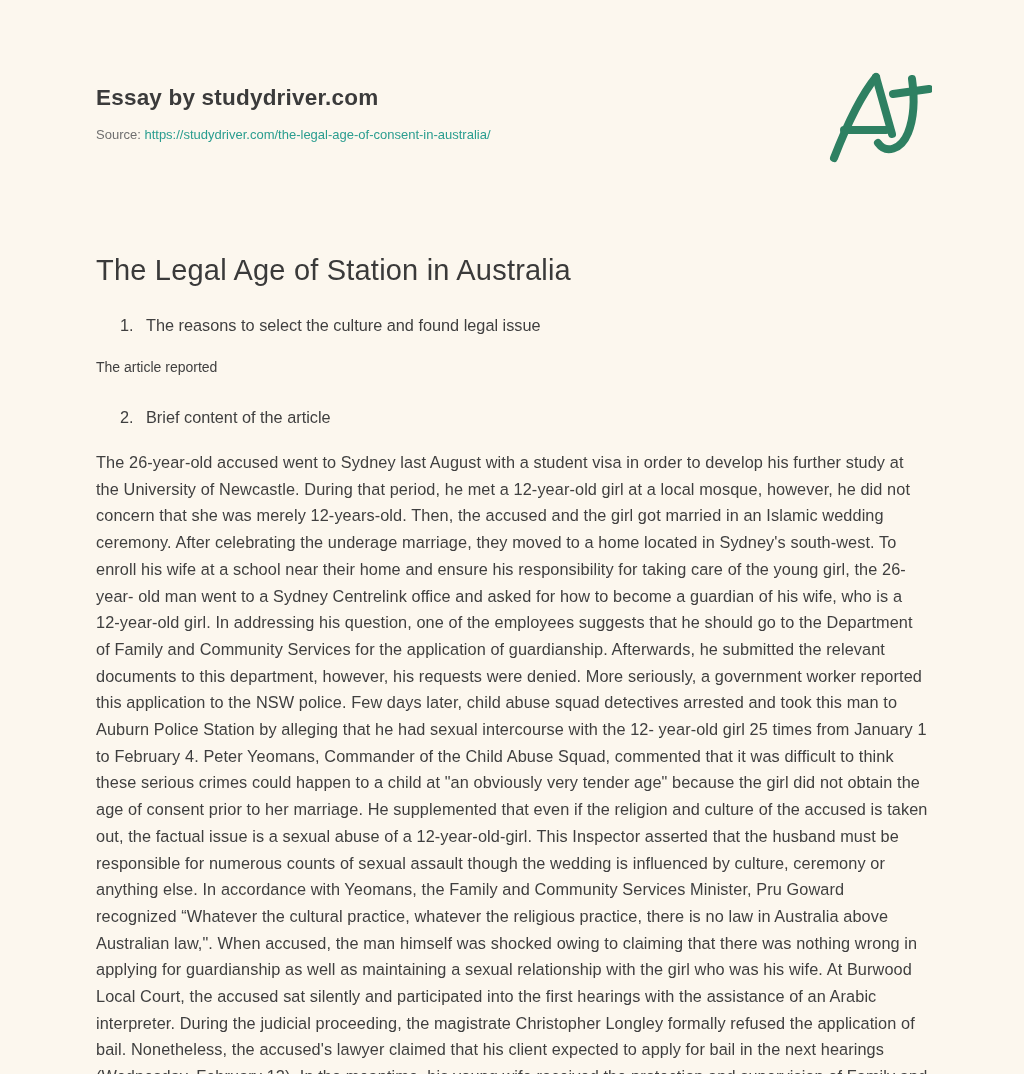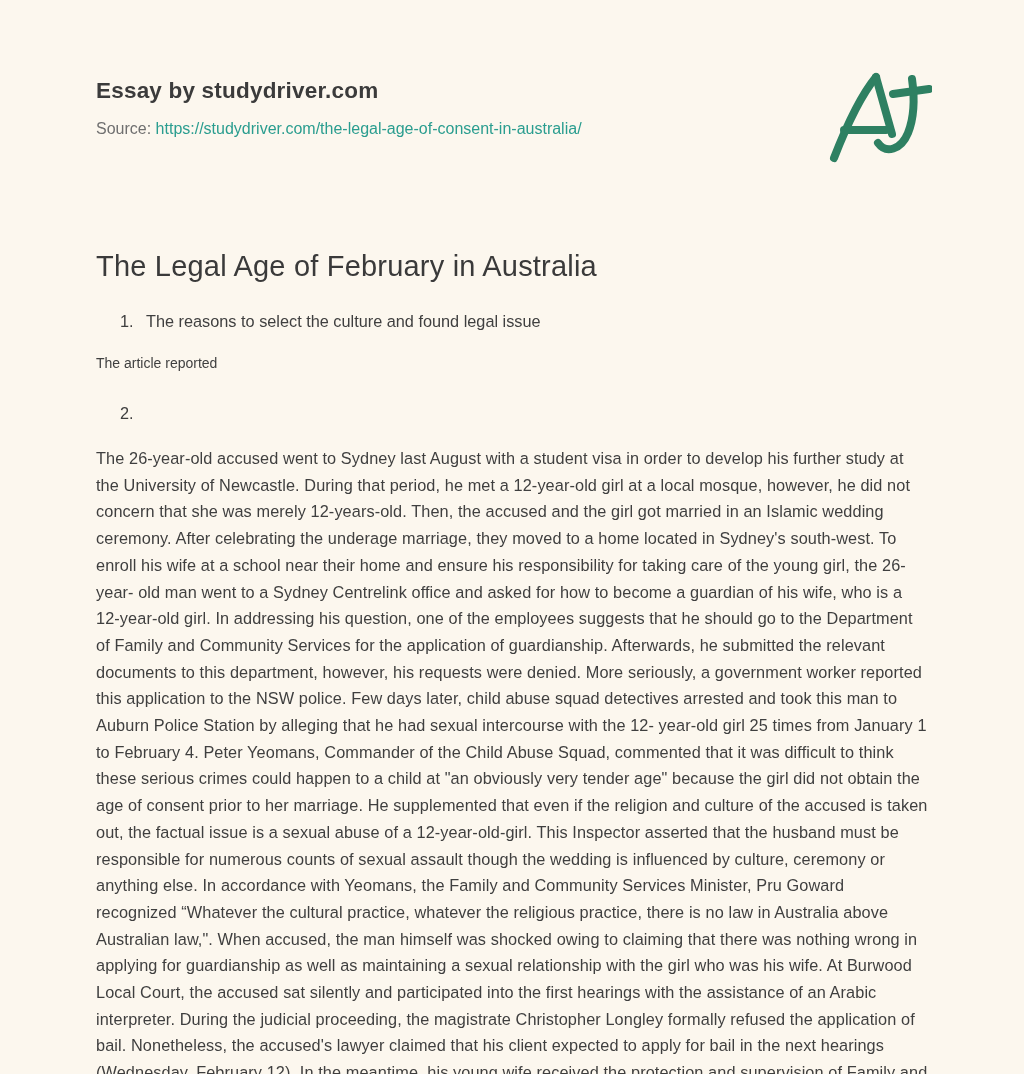--- a/index.html
+++ b/index.html
@@ -9,33 +9,33 @@
     height: 1074px;
     overflow: hidden;
     background: #fcf7ee;
     color: #3d3d3d;
     font-family: "Liberation Sans", sans-serif;
   }
   .page {
     position: relative;
     width: 1024px;
     height: 1074px;
-    padding: 0 96px;
+    padding: 7px 96px;
   }
   .byline {
     margin: 0;
     padding-top: 78px;
     font-size: 22.5px;
     font-weight: 700;
     letter-spacing: 0.2px;
     color: #3b3b3b;
   }
   .source-line {
     margin-top: 16px;
-    font-size: 16px;
+    font-size: 13px;
     color: #6f6f6f;
   }
   .source-link {
     color: #2a9d8f;
     text-decoration: none;
     cursor: pointer;
   }
   .logo {
     position: absolute;
     top: 70px;
@@ -97,28 +97,29 @@
       <g fill="none" stroke="#2e8062" stroke-width="8" stroke-linecap="round">
         <path d="M8 88 C22 52 36 24 50 7"></path>
         <path d="M50 7 L66 64"></path>
         <path d="M18 60 L60 60"></path>
         <path d="M86 9 C89 30 88 48 82 63 C75 80 60 84 52 73"></path>
         <path d="M67 24 L103 19"></path>
       </g>
     </svg>
   </div>
 
-  <h1 class="doc-title">The Legal Age of February in Australia</h1>
+  <h1 class="doc-title">The Legal Age of Station in Australia</h1>
 
   <div class="olist-item">
     <span class="num">1.</span>
     <span class="itext">The reasons to select the culture and found legal issue</span>
   </div>
 
   <div class="note">The article reported</div>
 
   <div class="olist-item">
     <span class="num">2.</span>
+    <span class="itext">Brief content of the article</span>
   </div>
 
   <p class="body-text">The 26-year-old accused went to Sydney last August with a student visa in order to develop his further study at the University of Newcastle. During that period, he met a 12-year-old girl at a local mosque, however, he did not concern that she was merely 12-years-old. Then, the accused and the girl got married in an Islamic wedding ceremony. After celebrating the underage marriage, they moved to a home located in Sydney's south-west. To enroll his wife at a school near their home and ensure his responsibility for taking care of the young girl, the 26-year- old man went to a Sydney Centrelink office and asked for how to become a guardian of his wife, who is a 12-year-old girl. In addressing his question, one of the employees suggests that he should go to the Department of Family and Community Services for the application of guardianship. Afterwards, he submitted the relevant documents to this department, however, his requests were denied. More seriously, a government worker reported this application to the NSW police. Few days later, child abuse squad detectives arrested and took this man to Auburn Police Station by alleging that he had sexual intercourse with the 12- year-old girl 25 times from January 1 to February 4. Peter Yeomans, Commander of the Child Abuse Squad, commented that it was difficult to think these serious crimes could happen to a child at "an obviously very tender age" because the girl did not obtain the age of consent prior to her marriage. He supplemented that even if the religion and culture of the accused is taken out, the factual issue is a sexual abuse of a 12-year-old-girl. This Inspector asserted that the husband must be responsible for numerous counts of sexual assault though the wedding is influenced by culture, ceremony or anything else. In accordance with Yeomans, the Family and Community Services Minister, Pru Goward recognized “Whatever the cultural practice, whatever the religious practice, there is no law in Australia above Australian law,". When accused, the man himself was shocked owing to claiming that there was nothing wrong in applying for guardianship as well as maintaining a sexual relationship with the girl who was his wife. At Burwood Local Court, the accused sat silently and participated into the first hearings with the assistance of an Arabic interpreter. During the judicial proceeding, the magistrate Christopher Longley formally refused the application of bail. Nonetheless, the accused's lawyer claimed that his client expected to apply for bail in the next hearings (Wednesday, February 12). In the meantime, his young wife received the protection and supervision of Family and Community Services where she will stay until a permanent home is sought for her. Goward said that underage girls have the right to a carefree c</p>
 
 </div>
 
 </body></html>

